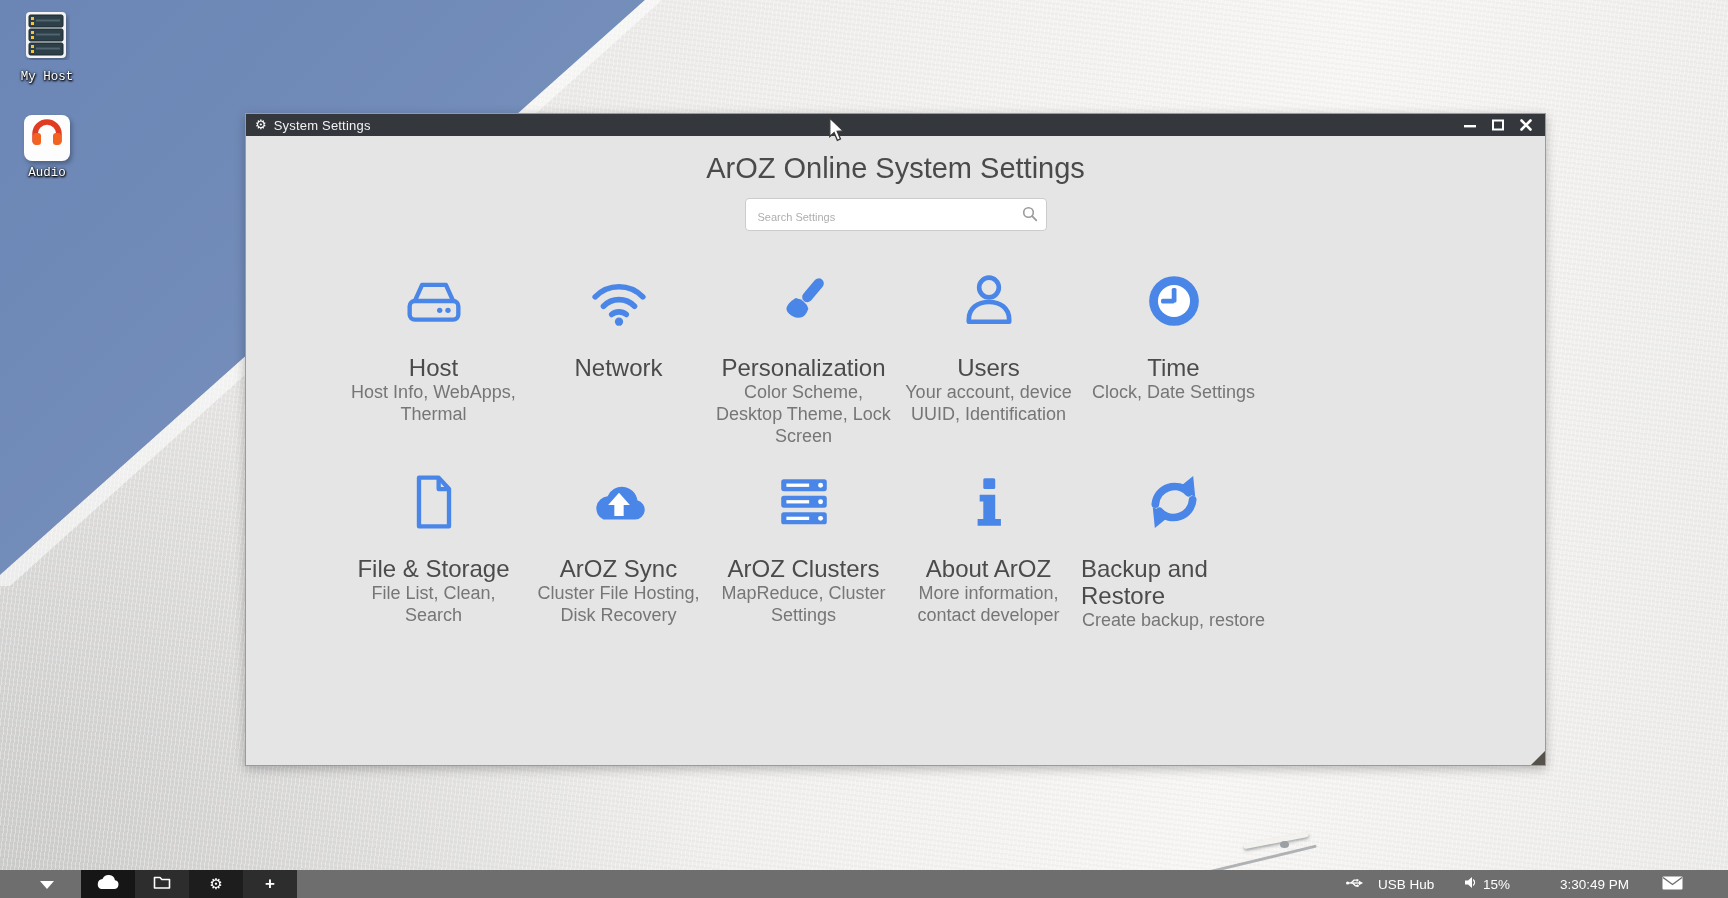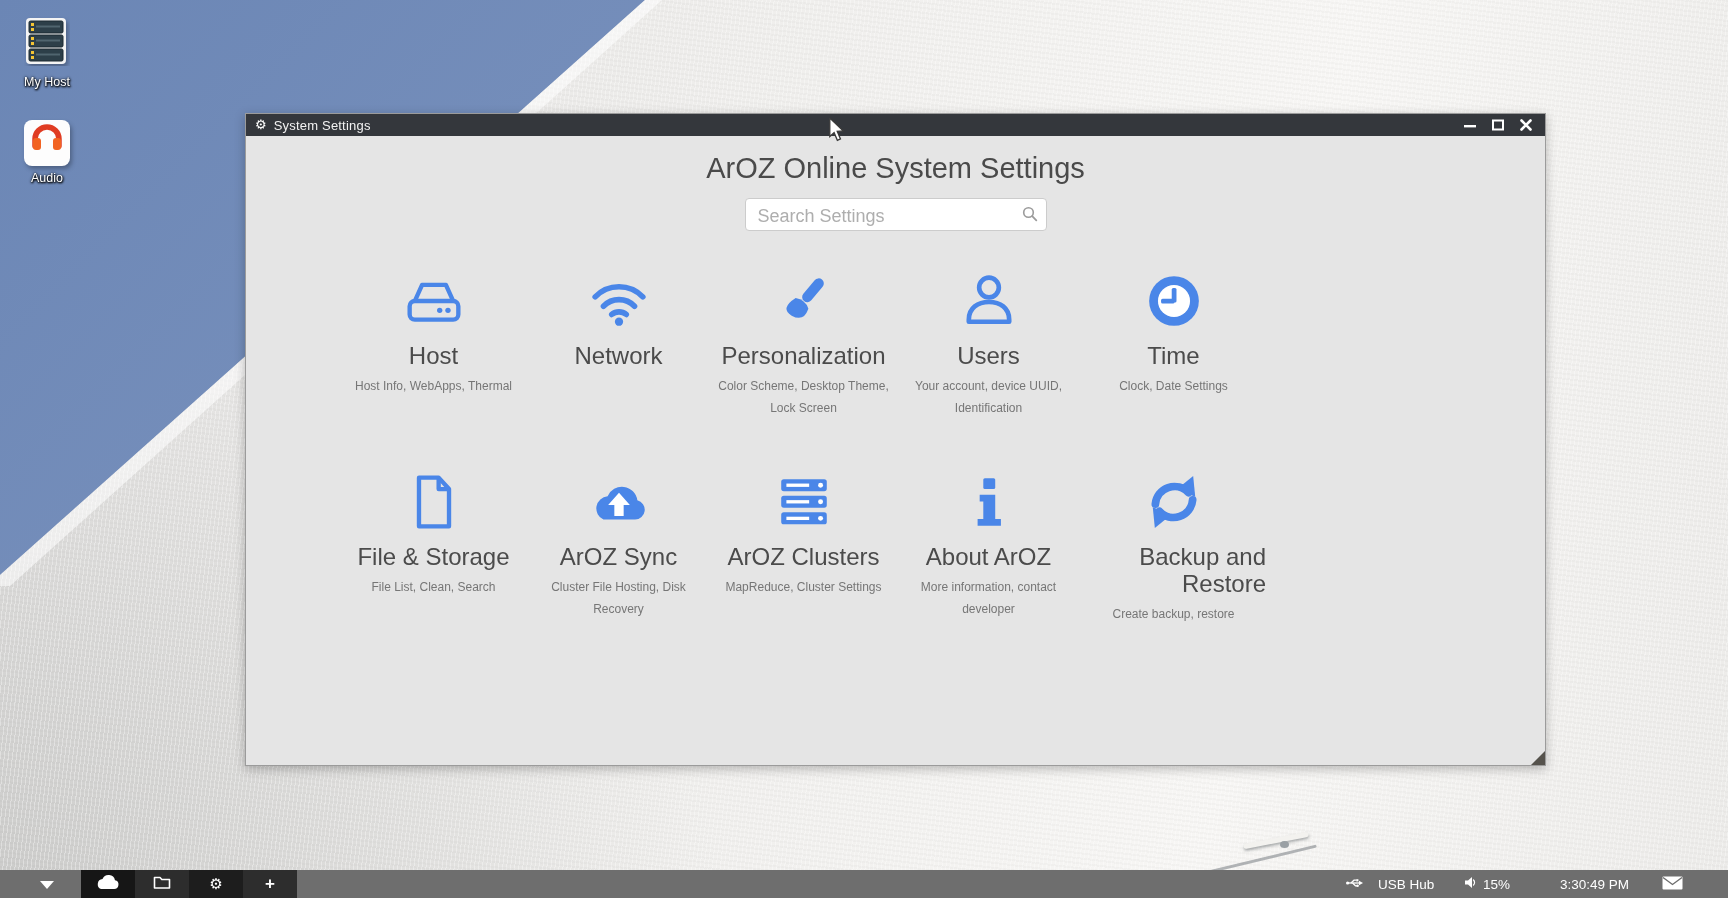--- a/index.html
+++ b/index.html
@@ -21,21 +21,21 @@
     background:rgba(255,255,255,0.55);}
   .trail{position:absolute;left:1135px;top:866px;width:184px;height:3px;
     background:rgba(118,124,130,0.55);transform:rotate(-13.5deg);border-radius:2px;}
   .stick{position:absolute;left:1243px;top:838px;width:66px;height:5px;
     background:#f3f2ef;box-shadow:0 2px 3px rgba(90,95,100,0.5);
     transform:rotate(-11deg);border-radius:3px;}
   .pebble{position:absolute;left:1280px;top:841px;width:9px;height:7px;
     background:#9aa0a4;border-radius:50%;}
 
   
-  .dicons{position:absolute;left:8px;top:16px;width:78px;}
+  .dicons{position:absolute;left:8px;top:10px;width:78px;font-family:Liberation Mono, monospace;}
   .dicon{width:78px;text-align:center;margin-bottom:30px;cursor:default;}
   .dicon .box{display:inline-block;}
   .dlabel{margin-top:5px;font-size:12.5px;color:#fff;line-height:15px;
     text-shadow:0 1px 2px rgba(0,0,0,0.95),0 0 3px rgba(0,0,0,0.8),1px 1px 2px rgba(0,0,0,0.9);}
   .appframe{width:46px;height:46px;background:#fdfdfd;border-radius:8px;
     box-shadow:2px 3px 4px rgba(40,50,70,0.45);display:flex;align-items:center;justify-content:center;}
 
   
   .window{position:absolute;left:245px;top:113px;width:1301px;height:653px;
     background:#fff;border:1px solid #9b9b9b;box-shadow:0 3px 10px rgba(0,0,0,0.25);
@@ -48,32 +48,32 @@
   .wbtn{display:flex;align-items:center;justify-content:center;width:14px;height:14px;cursor:pointer;}
   .content{position:absolute;left:0;top:22px;right:0;bottom:0;background:#e5e5e5;overflow:hidden;}
   .resize-handle{position:absolute;right:0;bottom:0;width:0;height:0;
     border-left:14px solid transparent;border-bottom:14px solid #55524c;}
 
   .heading{position:absolute;top:16px;left:0;width:100%;text-align:center;
     font-size:29px;color:#4a4a4a;font-weight:400;}
   .searchwrap{position:absolute;top:62px;left:50%;transform:translateX(-50%);
     width:302px;height:33px;}
   .searchwrap input{width:100%;height:100%;box-sizing:border-box;border:1px solid #ccc;
-    border-radius:4px;padding:4px 34px 0 12px;font-size:18px;color:#444;outline:none;
+    border-radius:4px;padding:4px 34px 0 12px;font-size:11px;color:#444;outline:none;
     font-family:"Liberation Sans",sans-serif;}
   .searchwrap input::placeholder{color:#aeaeae;}
   .searchicon{position:absolute;right:9px;top:8px;}
 
   .tilerow{position:absolute;left:95px;display:flex;}
   .row1{top:136px;}
   .row2{top:337px;}
   .tile{width:185px;display:flex;flex-direction:column;align-items:center;cursor:pointer;}
   .tile-icon{height:58px;display:flex;align-items:center;justify-content:center;color:#4a86e8;}
-  .tile-name{margin-top:12px;font-size:24px;color:#4b4b4b;text-align:right;line-height:27px;}
-  .tile-desc{margin-top:6px;font-size:12px;color:#767676;text-align:center;line-height:22px;}
+  .tile-name{margin-top:24px;font-size:24px;color:#4b4b4b;text-align:left;line-height:27px;}
+  .tile-desc{font-size:18px;color:#767676;text-align:center;line-height:22px;}
 
   
   .taskbar{position:absolute;left:0;bottom:0;width:1728px;height:28px;background:#6e6e6e;}
   .caret{position:absolute;left:40px;top:11px;width:0;height:0;
     border-left:7px solid transparent;border-right:7px solid transparent;
     border-top:8px solid #fff;cursor:pointer;}
   .tbsq{position:absolute;top:0;width:54px;height:28px;display:flex;align-items:center;
     justify-content:center;cursor:pointer;}
   .tbsq.s1{left:81px;background:#161616;}
   .tbsq.s2{left:135px;background:#2d2d2d;}

